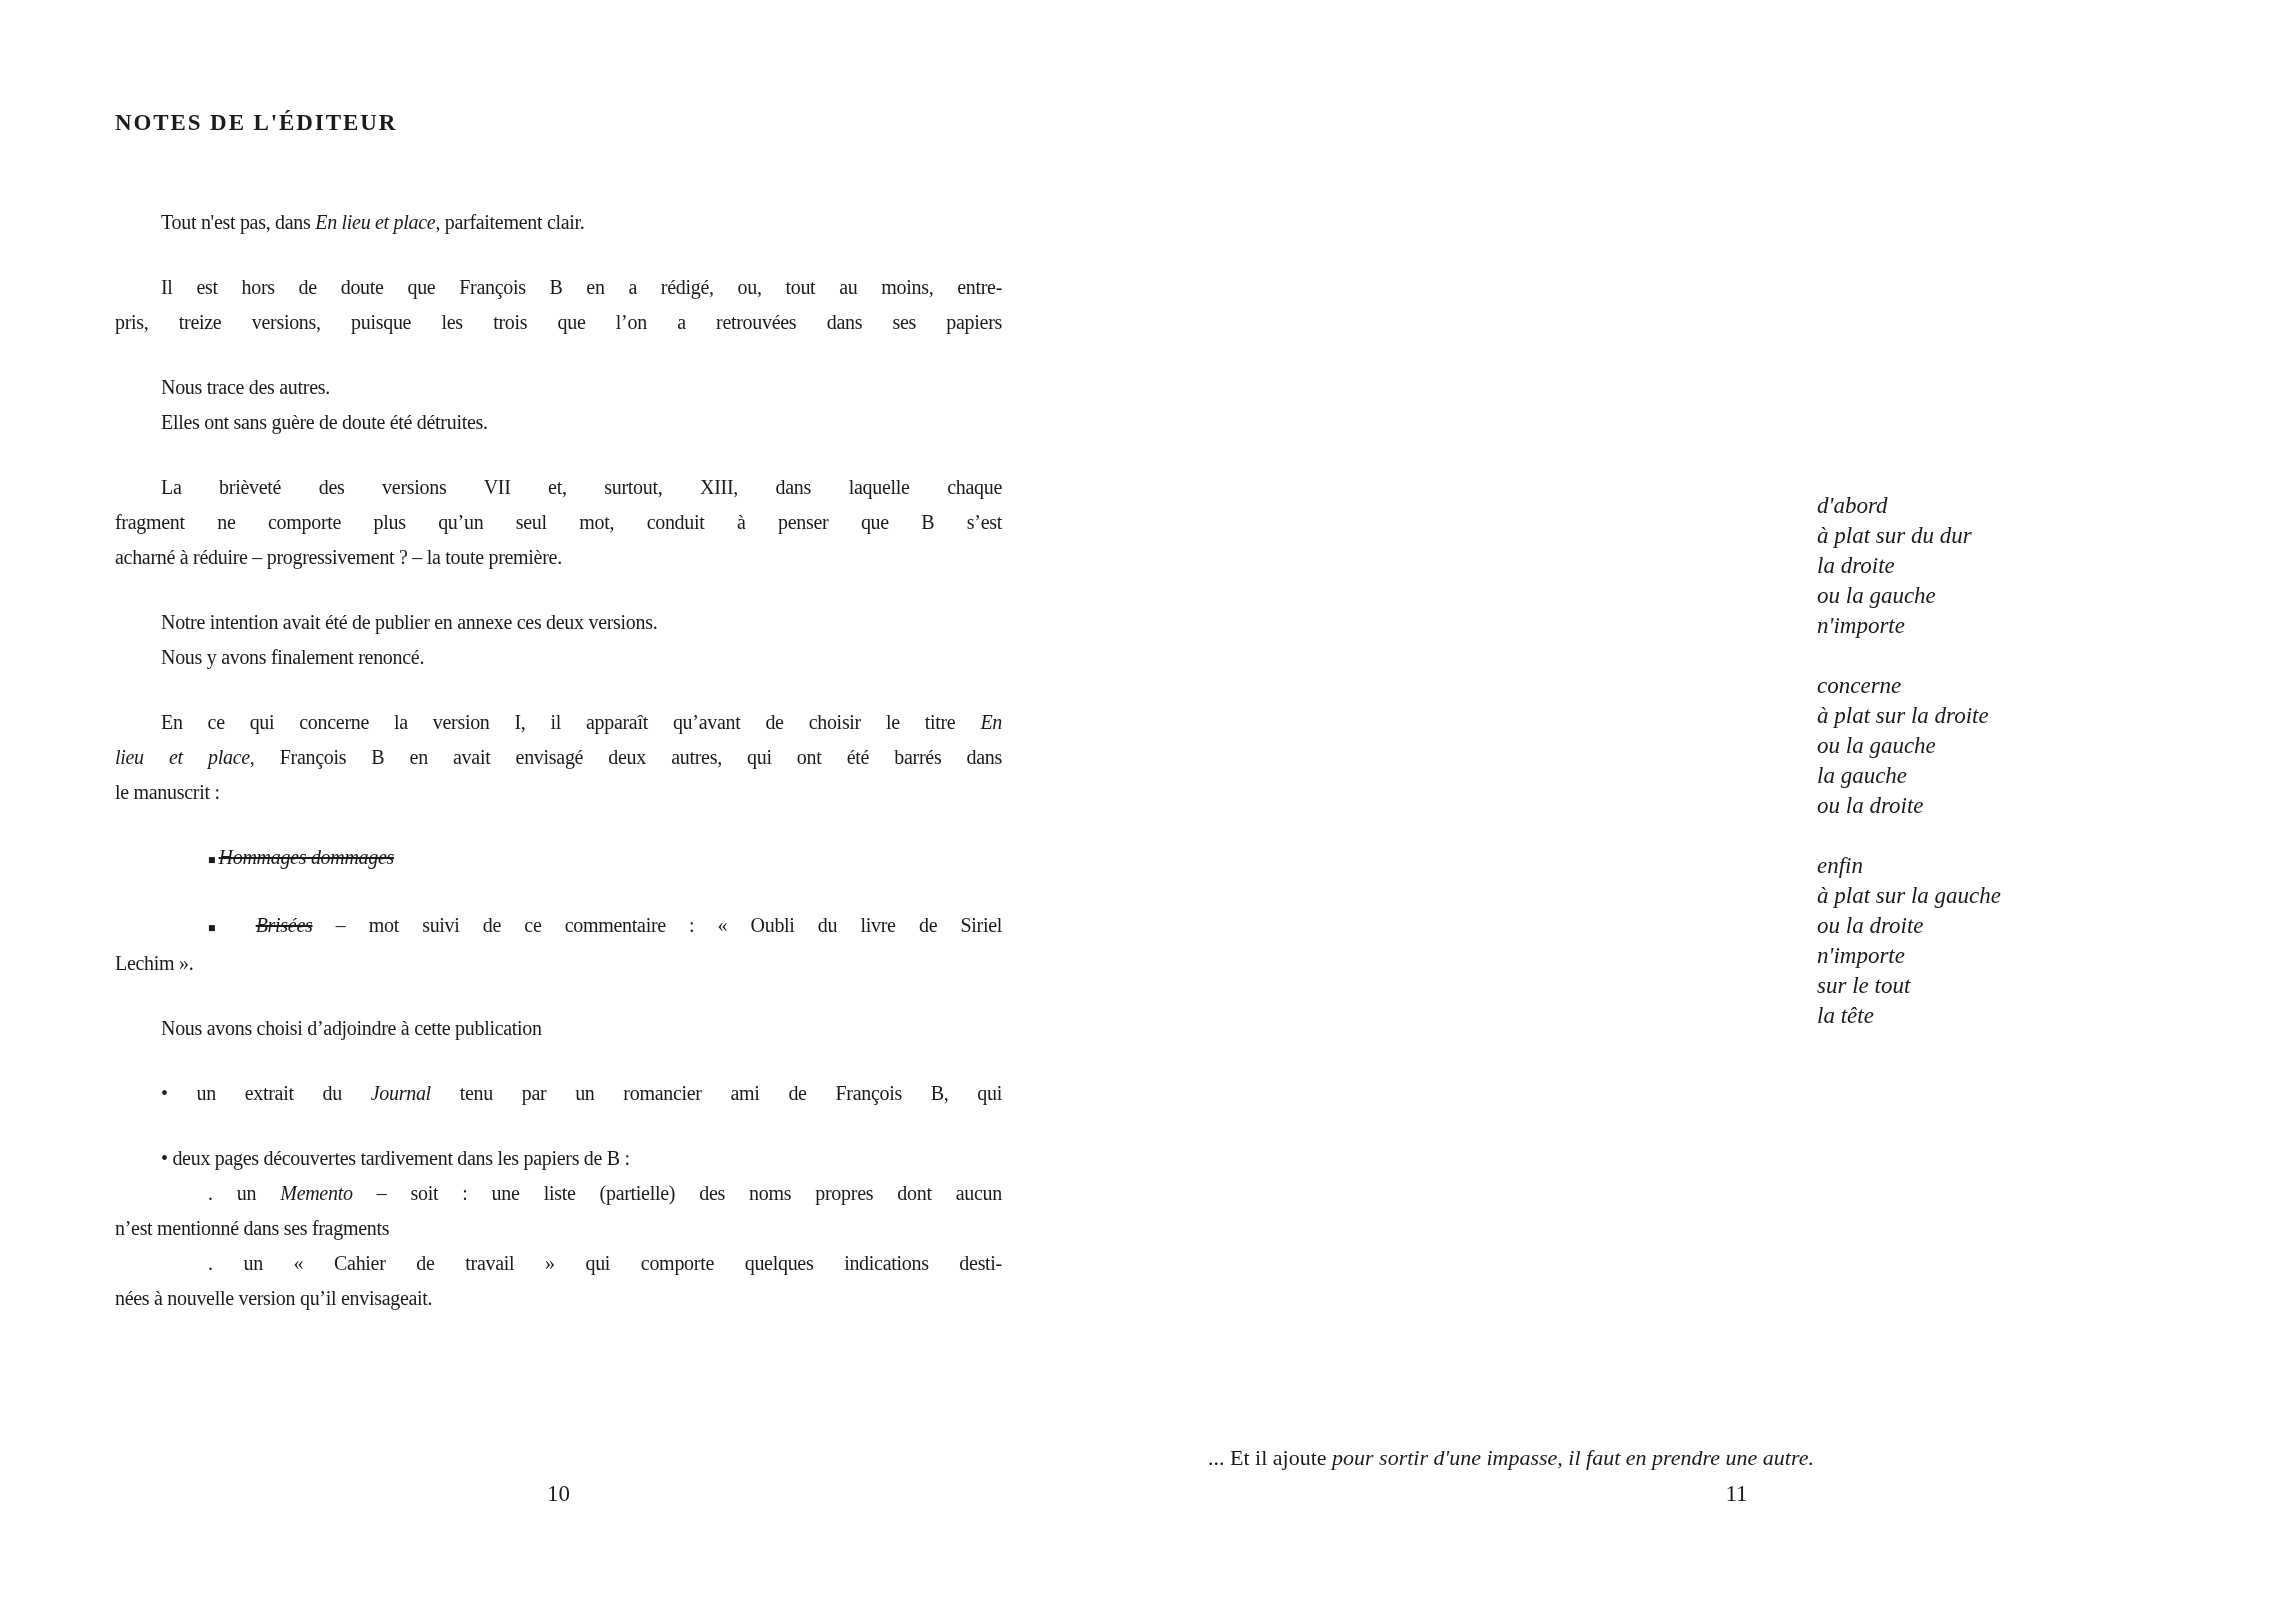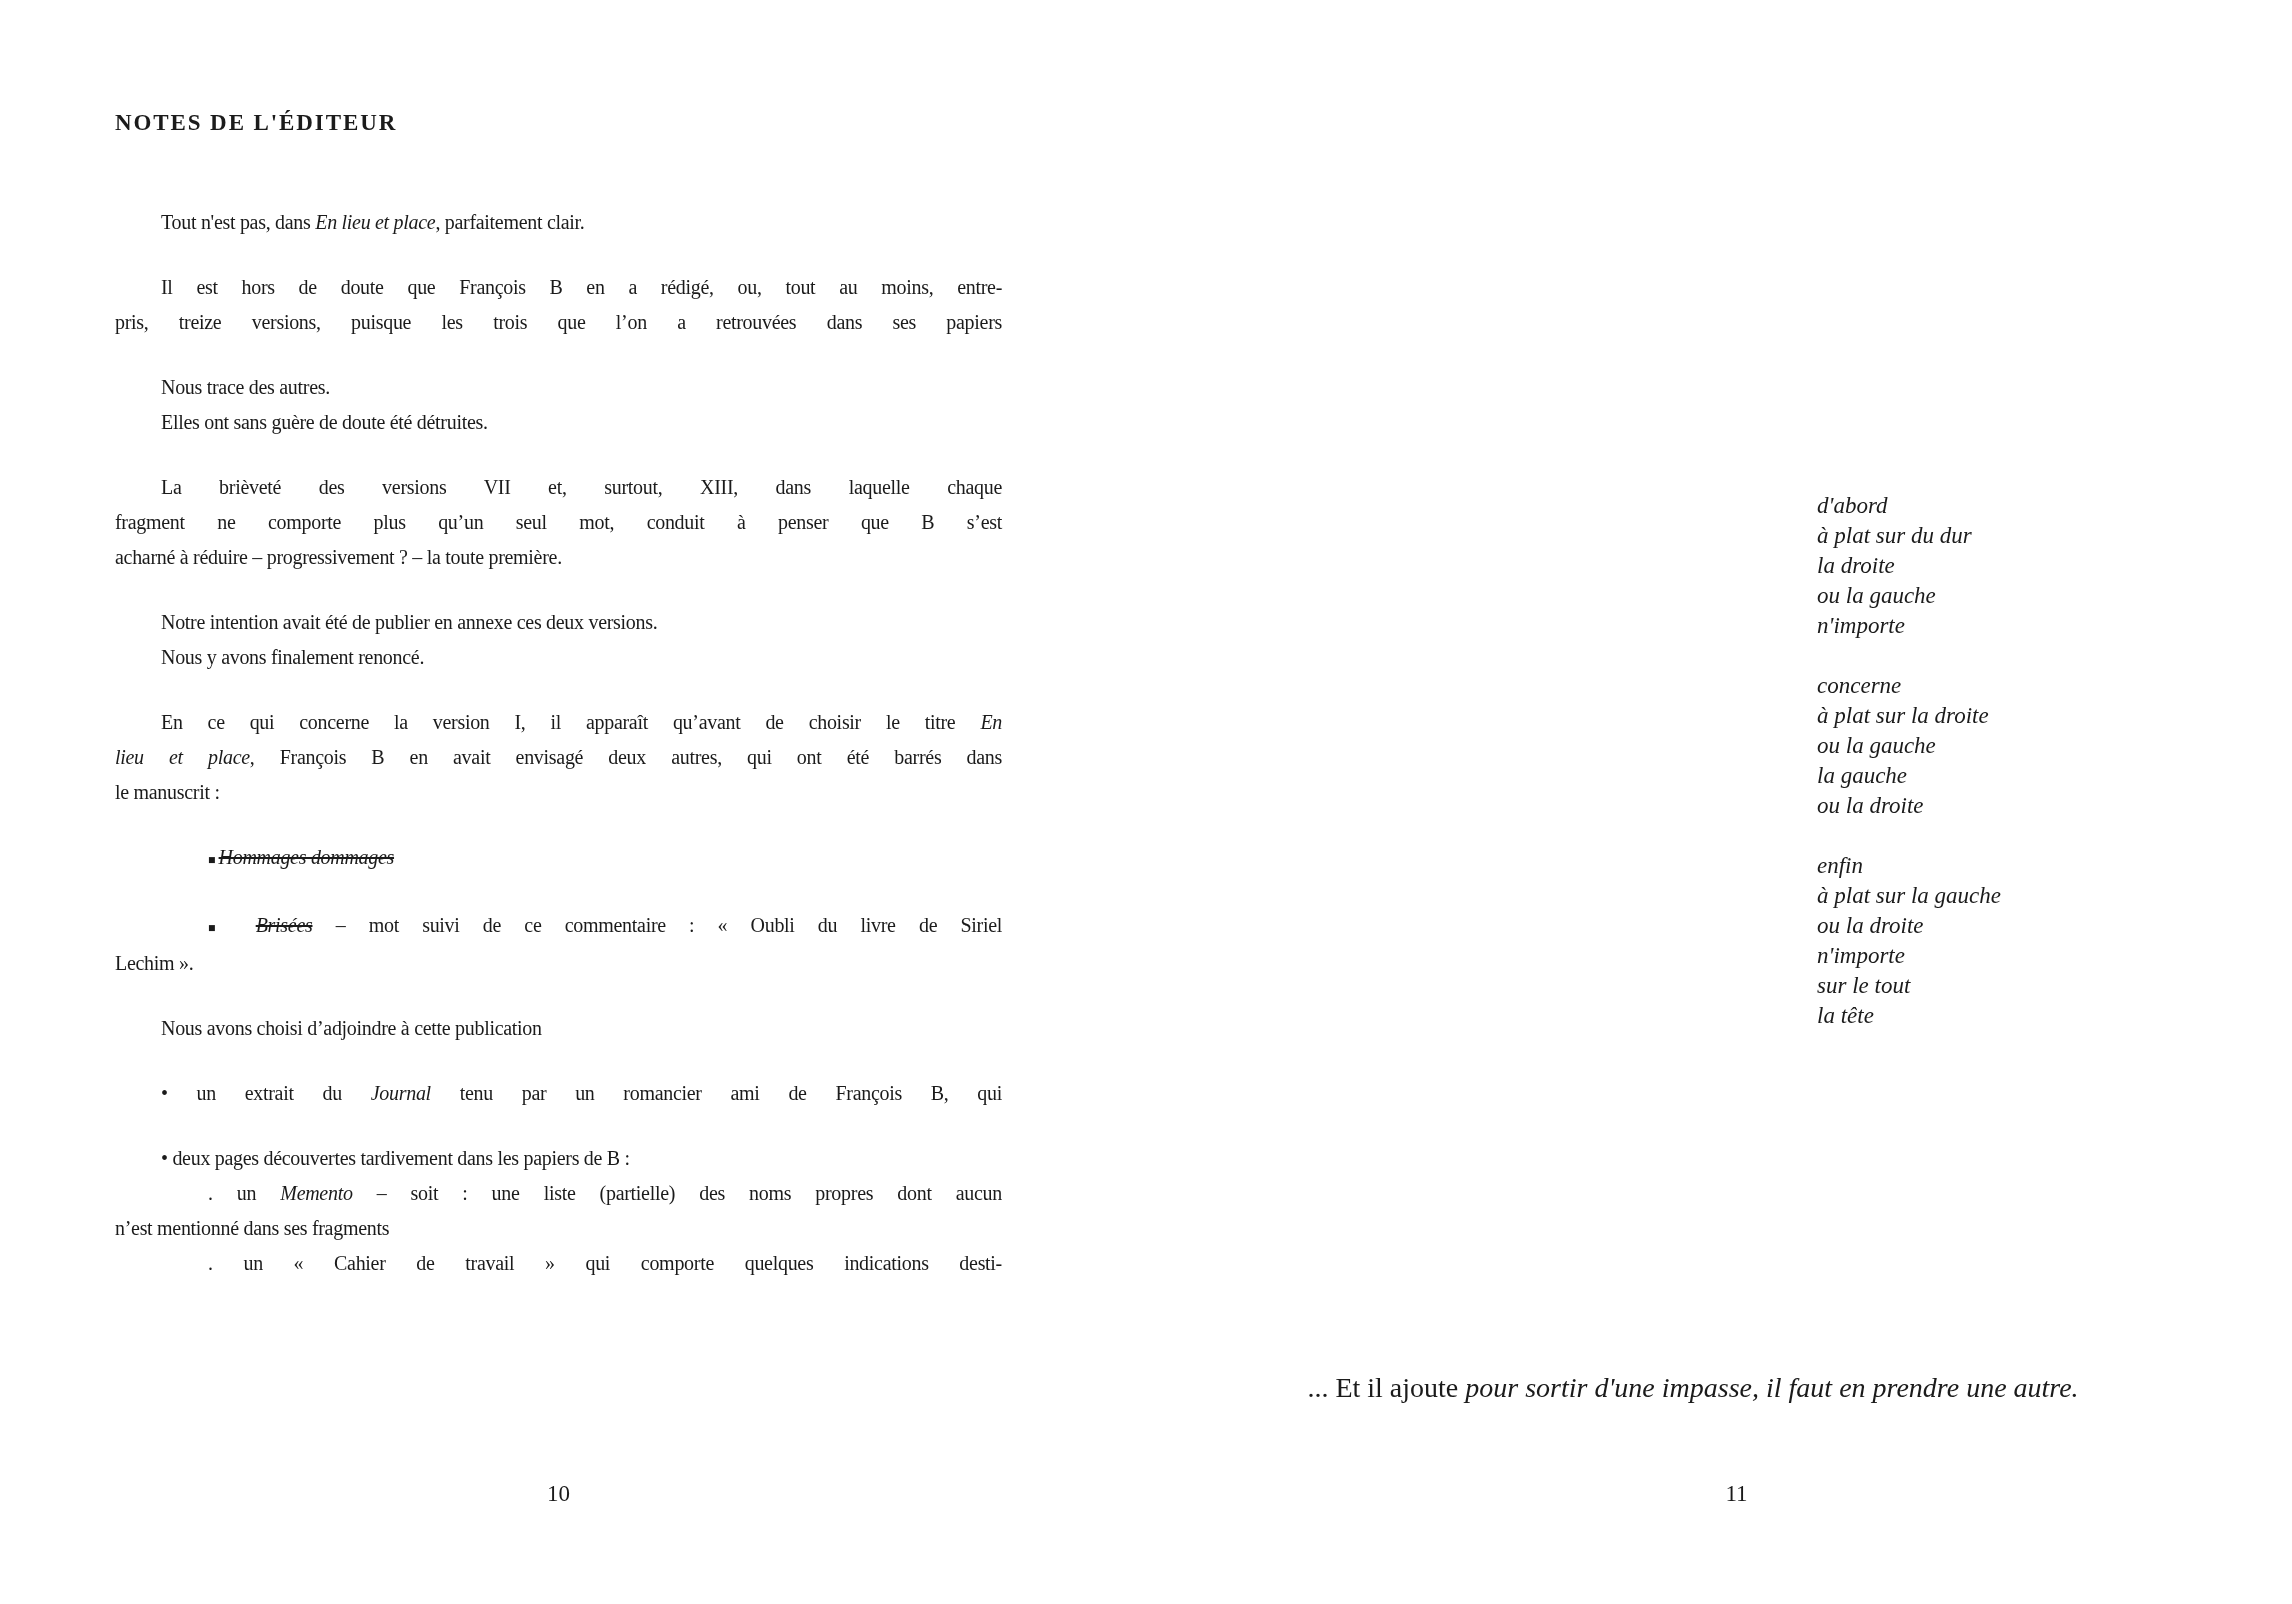--- a/index.html
+++ b/index.html
@@ -33,23 +33,23 @@
   .strike{font-style:italic;text-decoration:line-through;text-decoration-thickness:1.9px;}
   .sq{font-size:0.62em;letter-spacing:0;}
   
   #poem{
     position:absolute;left:1817px;top:491px;
     font-size:23px;line-height:30px;
     font-style:italic;
   }
   .stanza + .stanza{margin-top:30px;}
   #footnote{
-    position:absolute;right:114px;top:1374px;
-    width:970px;text-align:center;
-    font-size:28px;line-height:27px;white-space:nowrap;
+    position:absolute;right:114px;top:1444px;
+    width:970px;text-align:left;
+    font-size:22px;line-height:27px;white-space:nowrap;
   }
   
   .folio{
     position:absolute;top:1480px;
     font-size:23px;line-height:27px;text-align:center;
   }
   #folio-left{left:115px;width:887px;}
   #folio-right{left:1295px;width:883px;}
 </style>
 </head>
@@ -96,20 +96,21 @@
         <div class="line" style="text-indent: 46px;"><span>Nous avons choisi d’adjoindre à cette publication</span></div>
       </div>
       <div class="block">
         <div class="line just" style="text-indent: 46px;"><span>• un extrait du </span><span class="it">Journal</span><span> tenu par un romancier ami de François B, qui</span></div>
       </div>
       <div class="block">
         <div class="line" style="text-indent: 46px;"><span>• deux pages découvertes tardivement dans les papiers de B :</span></div>
         <div class="line just" style="text-indent: 93px;"><span>. un </span><span class="it">Memento</span><span> – soit : une liste (partielle) des noms propres dont aucun</span></div>
         <div class="line" style="text-indent: 0px;"><span>n’est mentionné dans ses fragments</span></div>
         <div class="line just" style="text-indent: 93px;"><span>. un « Cahier de travail » qui comporte quelques indications desti-</span></div>
+        <div class="line" style="text-indent: 0px;"><span>nées à nouvelle version qu’il envisageait.</span></div>
       </div>
     </div>
 
   <div class="folio" id="folio-left">10</div>
 
   <div id="poem">
       <div class="stanza">
         <div class="poem-line">d'abord</div>
         <div class="poem-line">à plat sur du dur</div>
         <div class="poem-line">la droite</div>

